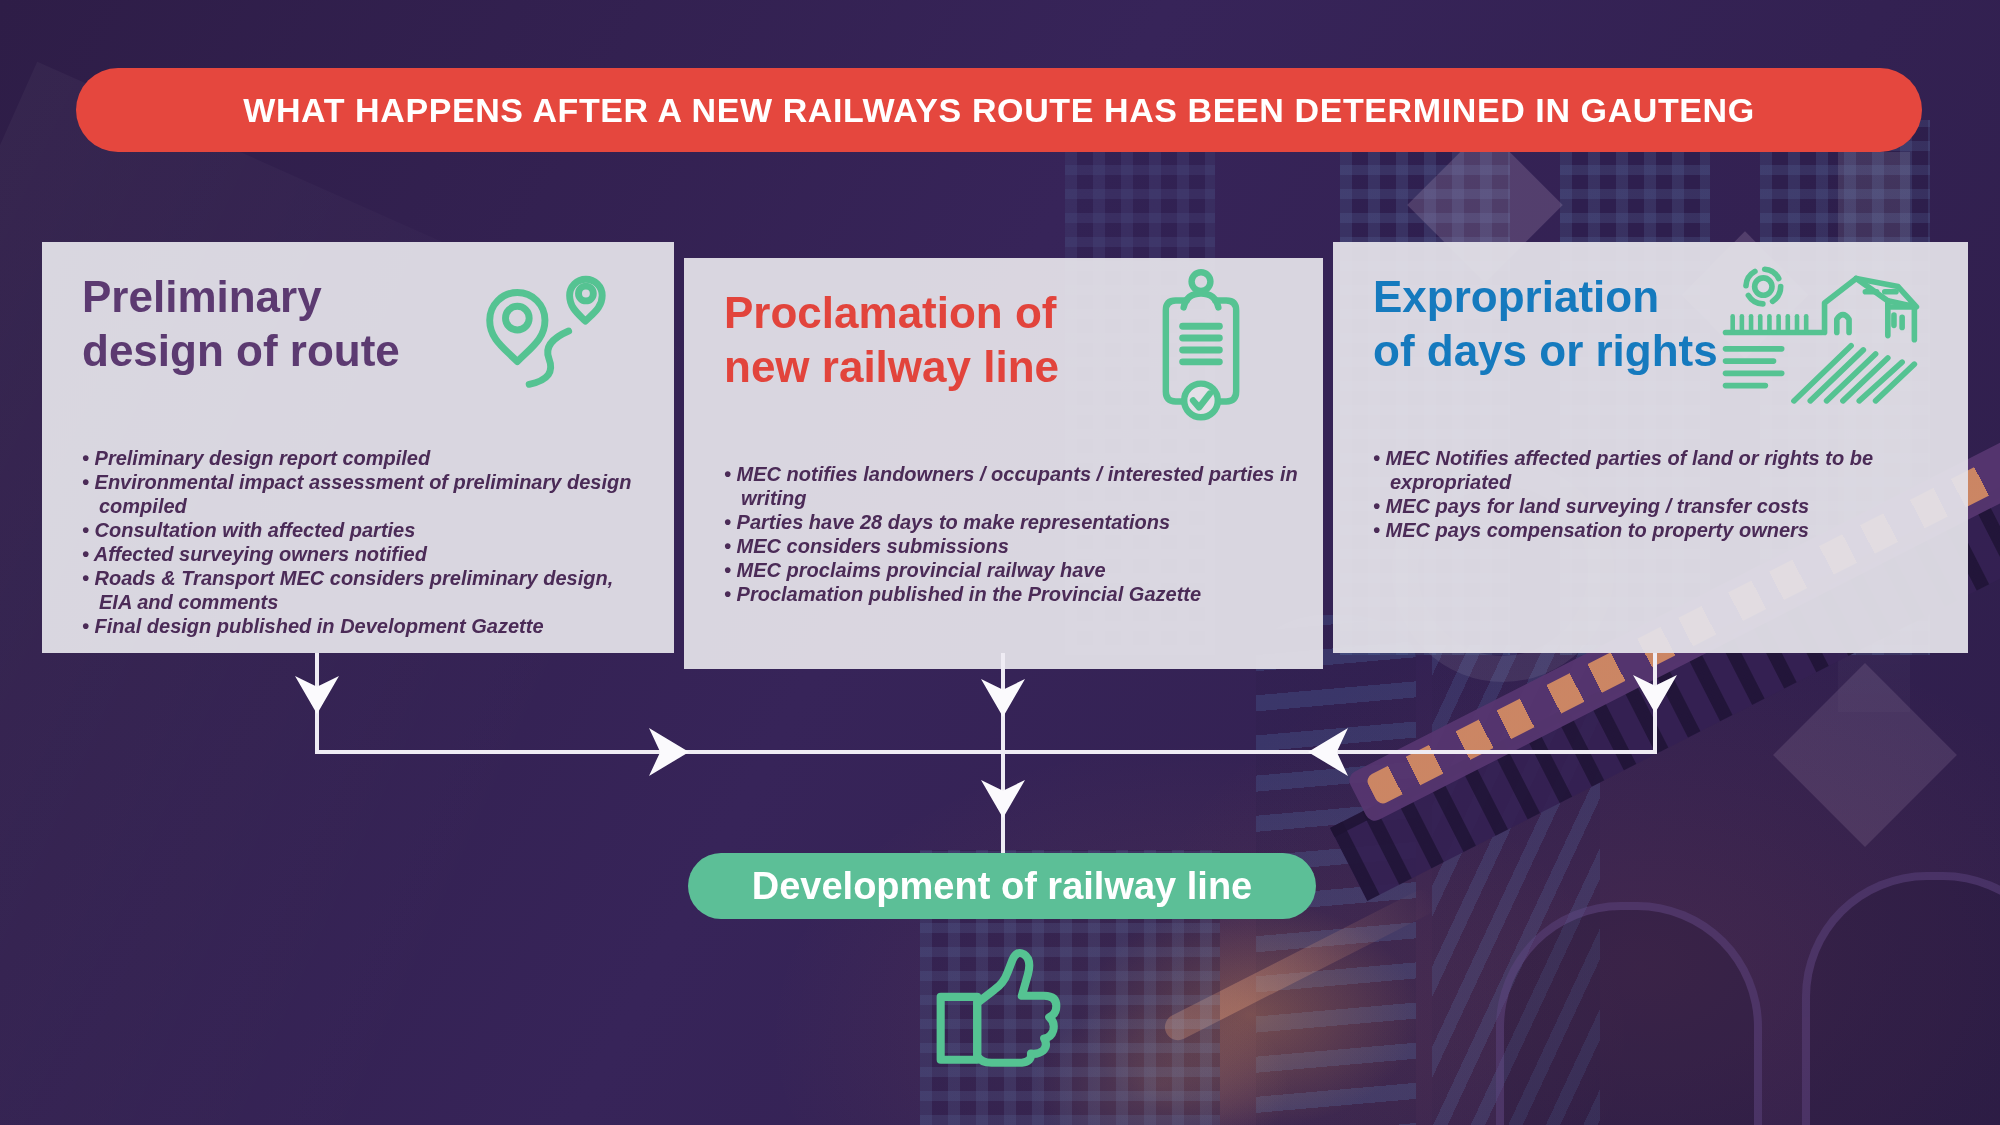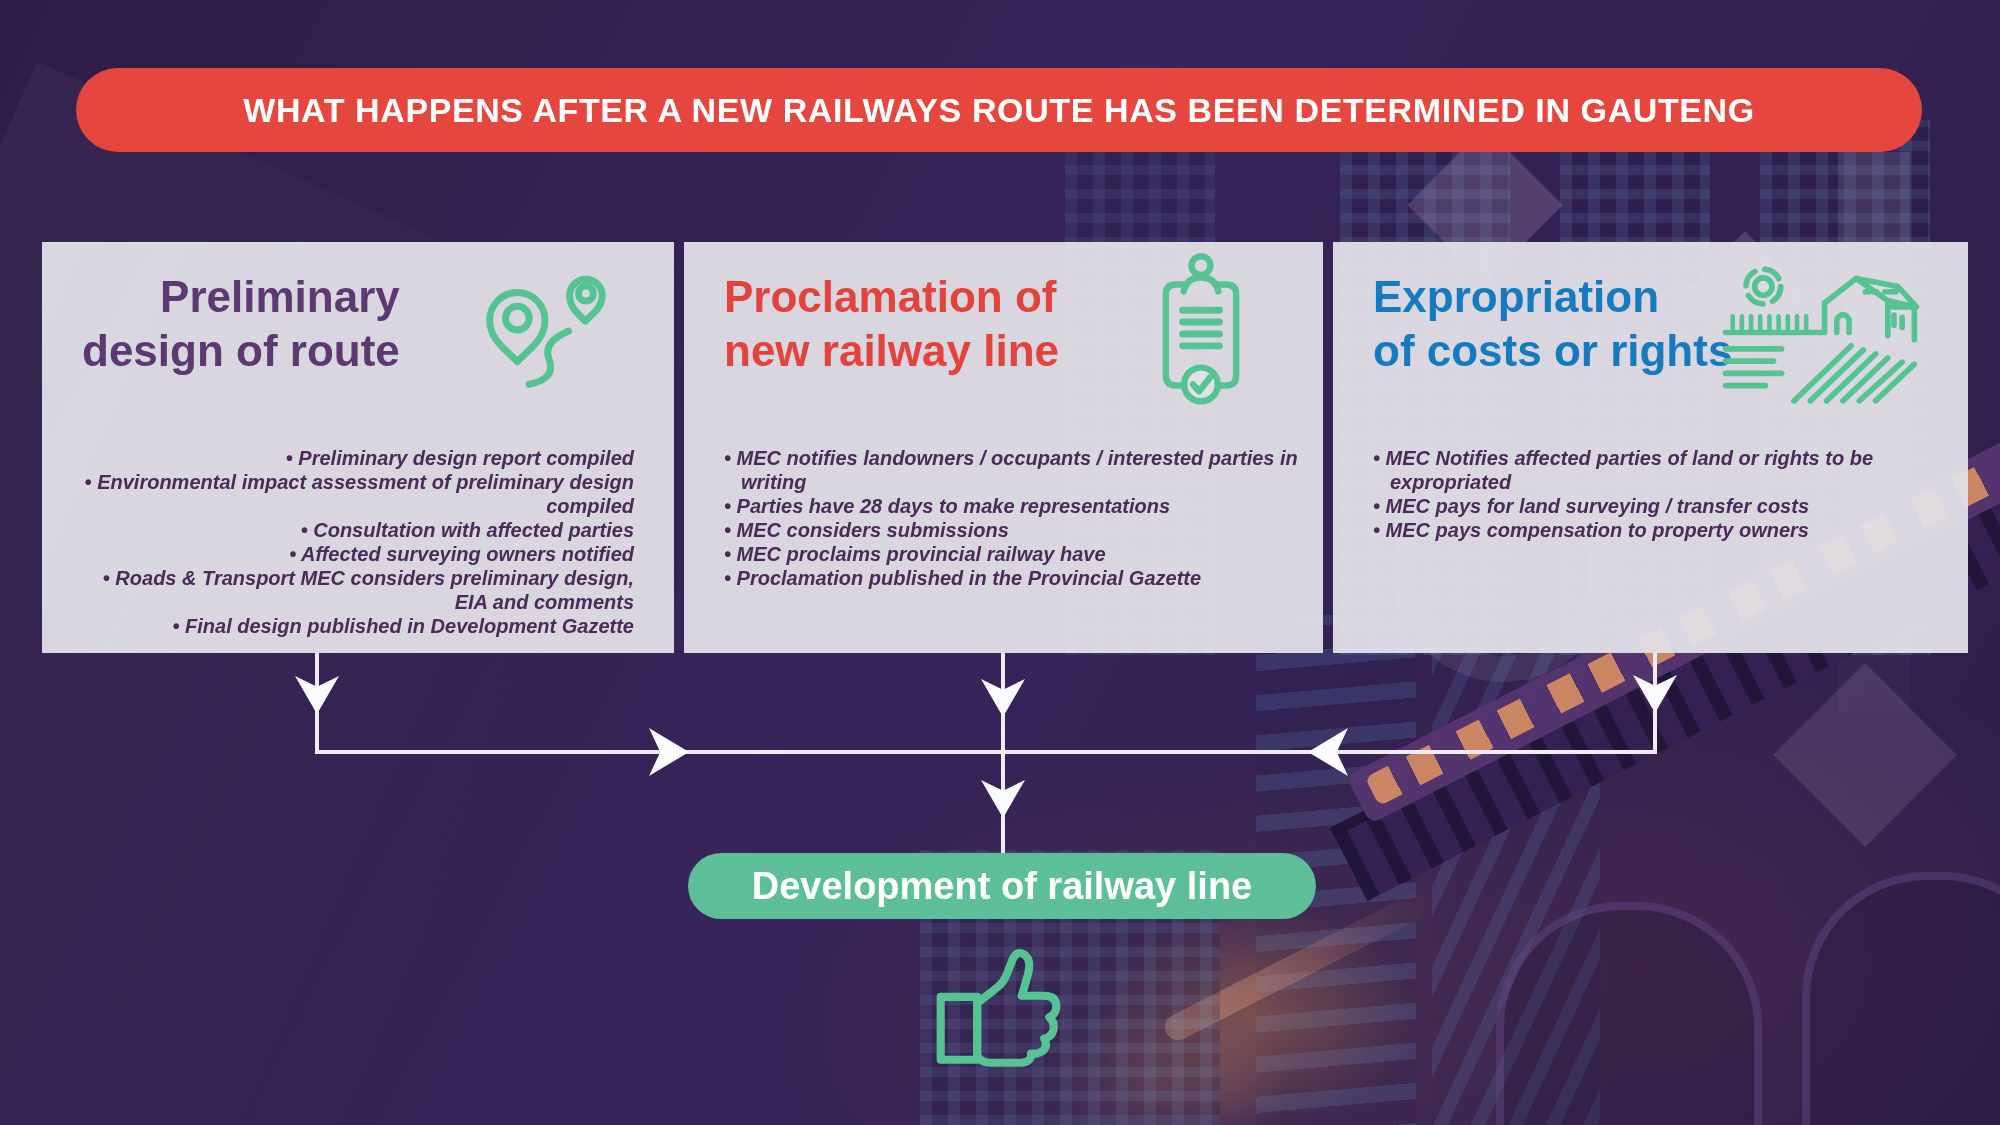--- a/index.html
+++ b/index.html
@@ -60,22 +60,22 @@
   .arch.a1{left:1496px;top:902px;width:250px;height:230px;}
   .arch.a2{left:1802px;top:872px;width:250px;height:260px;}
 
   
   .banner{position:absolute;left:76px;top:68px;width:1846px;height:84px;border-radius:42px;
     background:#E5473E;display:flex;align-items:center;justify-content:center;z-index:5;}
   .banner span{color:#fff;font-size:34px;font-weight:bold;letter-spacing:.6px;white-space:nowrap;}
 
   
   .card{position:absolute;top:242px;height:411px;background:rgba(227,224,232,.95);z-index:3;}
-  .card.c1{left:42px;width:632px;text-align:right;}
-  .card.c2{left:684px;width:639px;}
+  .card.c1{left:42px;width:632px;}
+  .card.c2{left:684px;width:639px;margin-top:16px;}
   .card.c3{left:1333px;width:635px;}
   .card-title{position:absolute;left:40px;top:28px;font-size:44px;line-height:54px;
     font-weight:bold;white-space:pre-line;}
   .c1 .card-title{color:#5C3A71;}
   .c2 .card-title{color:#E2443C;}
   .c3 .card-title{color:#157ABE;}
   .card-icon{position:absolute;}
   .c1 .card-icon{right:58px;top:14px;width:148px;height:148px;}
   .c2 .card-icon{right:70px;top:8px;width:104px;height:160px;}
   .c3 .card-icon{right:46px;top:16px;width:200px;height:148px;}
@@ -189,21 +189,21 @@
     <li>MEC notifies landowners / occupants /  interested parties in writing</li>
     <li>Parties have 28 days to make representations</li>
     <li>MEC considers submissions</li>
     <li>MEC proclaims provincial railway have</li>
     <li>Proclamation published in the Provincial Gazette</li>
   </ul>
 </div>
 
 <div class="card c3">
   <div class="card-title">Expropriation
-of costs or rights</div>
+of days or rights</div>
   <div class="card-icon">
     <svg viewBox="0 0 195 145" fill="none" stroke="#55C392" stroke-width="5.5" stroke-linecap="round" stroke-linejoin="round">
       <circle cx="40" cy="28" r="17" stroke-dasharray="17 10"></circle>
       <circle cx="40" cy="28" r="8.5"></circle>
       <path d="M3 73 H97"></path>
       <g stroke-width="4.5">
         <path d="M10 57 V72"></path>
           <path d="M19 57 V72"></path>
           <path d="M28 57 V72"></path>
           <path d="M37 57 V72"></path>

